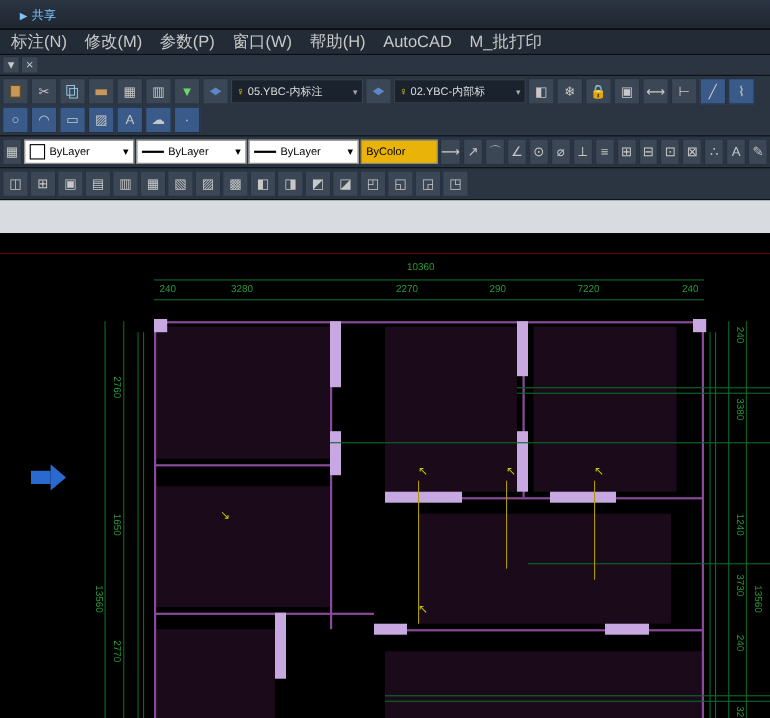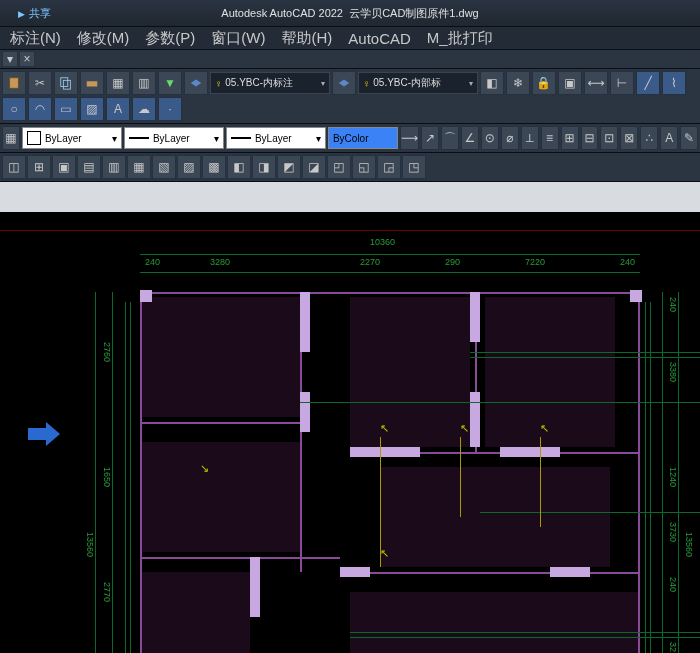--- a/index.html
+++ b/index.html
@@ -34,23 +34,20 @@
   .dimr{position:absolute;color:#2a9a3a;font-size:9px;writing-mode:vertical-rl}
   .arrw{position:absolute;color:#c8c800;font-size:11px}
   .ucs{position:absolute;left:28px;top:210px}
   .floor-fill{position:absolute;background:#1a0a1a}
 </style>
 </head>
 <body>
 
 <div class="titlebar">
   <span class="share">共享</span>
-  <span class="title-center">
-    <span>Autodesk AutoCAD 2022</span>&nbsp;&nbsp;<span>云学贝CAD制图原件1.dwg</span>
-  </span>
 </div>
 
 <div class="menubar">
   <span class="menu-item">标注(N)</span>
   <span class="menu-item">修改(M)</span>
   <span class="menu-item">参数(P)</span>
   <span class="menu-item">窗口(W)</span>
   <span class="menu-item">帮助(H)</span>
   <span class="menu-item">AutoCAD</span>
   <span class="menu-item">M_批打印</span>
@@ -89,21 +86,21 @@
     </span>
   <div class="combo dark" style="width:110px">
     <span style="color:#f0d000">♀</span>&nbsp;<span>05.YBC-内标注</span><span class="arr">▾</span>
   </div>
   <span class="ico">
       <svg viewBox="0 0 16 16">
         <path d="M2 8 L8 4 L14 8 L8 12 Z" fill="#5a88c8"></path>
       </svg>
     </span>
   <div class="combo dark" style="width:110px">
-    <span style="color:#f0d000">♀</span>&nbsp;<span>05.YBC-内部标</span><span class="arr">▾</span>
+    <span style="color:#f0d000">♀</span>&nbsp;<span>02.YBC-内部标</span><span class="arr">▾</span>
   </div>
   <span class="ico">◧</span>
   <span class="ico">❄</span>
   <span class="ico">🔒</span>
   <span class="ico">▣</span>
   <span class="ico">⟷</span>
   <span class="ico">⊢</span>
 
   <span class="ico" style="background:#3a5a8a">╱</span>
   <span class="ico" style="background:#3a5a8a">⌇</span>
@@ -126,21 +123,21 @@
   <div class="prop-combo">
       <span class="ln"></span>
       <span>ByLayer</span>
       <span class="arr" style="margin-left:auto">▾</span>
     </div>
   <div class="prop-combo">
       <span class="ln"></span>
       <span>ByLayer</span>
       <span class="arr" style="margin-left:auto">▾</span>
     </div>
-  <div class="prop-combo" style="background:#3b82f6;min-width:60px">
+  <div class="prop-combo" style="background:#eab308;min-width:60px">
       <span>ByColor</span>
     </div>
 
   <span class="ico">⟶</span>
   <span class="ico">↗</span>
   <span class="ico">⌒</span>
   <span class="ico">∠</span>
   <span class="ico">⊙</span>
   <span class="ico">⌀</span>
   <span class="ico">⟂</span>

